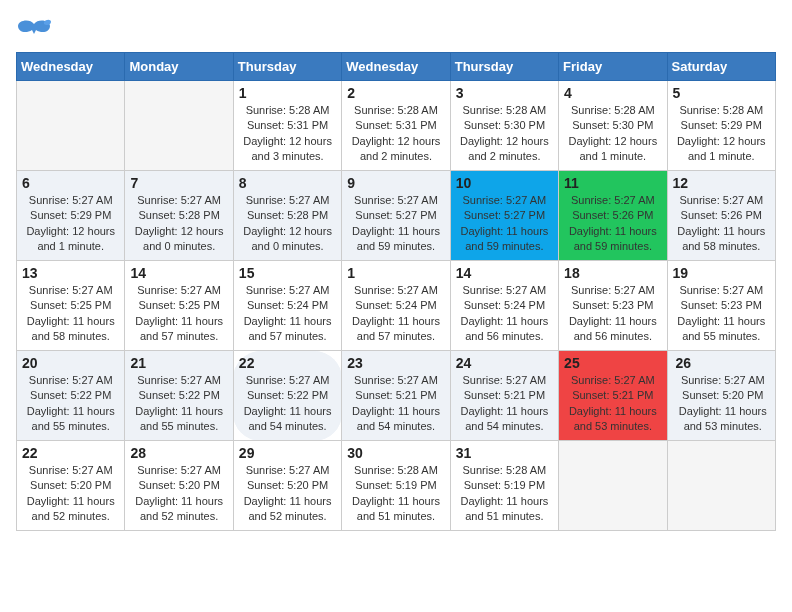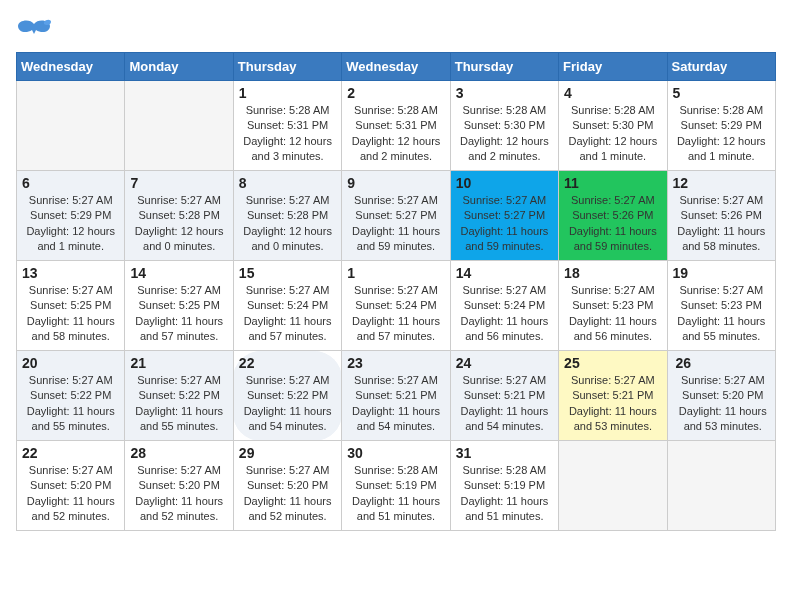--- a/index.html
+++ b/index.html
@@ -284,21 +284,21 @@
 Daylight: 11 hours
 and 54 minutes.</div>
         </td>
         <td style="background: rgb(238, 242, 247);">
           <div class="day-num">24</div>
           <div class="day-info" style="white-space: pre-line;">Sunrise: 5:27 AM
 Sunset: 5:21 PM
 Daylight: 11 hours
 and 54 minutes.</div>
         </td>
-        <td style="background: #fef9c3;">
+        <td style="background: #ef4444;">
           <div class="day-num">25</div>
           <div class="day-info" style="white-space: pre-line;">Sunrise: 5:27 AM
 Sunset: 5:21 PM
 Daylight: 11 hours
 and 53 minutes.</div>
         </td>
         <td style="background: rgb(238, 242, 247); padding-left: 8px;">
           <div class="day-num">26</div>
           <div class="day-info" style="white-space: pre-line;">Sunrise: 5:27 AM
 Sunset: 5:20 PM

